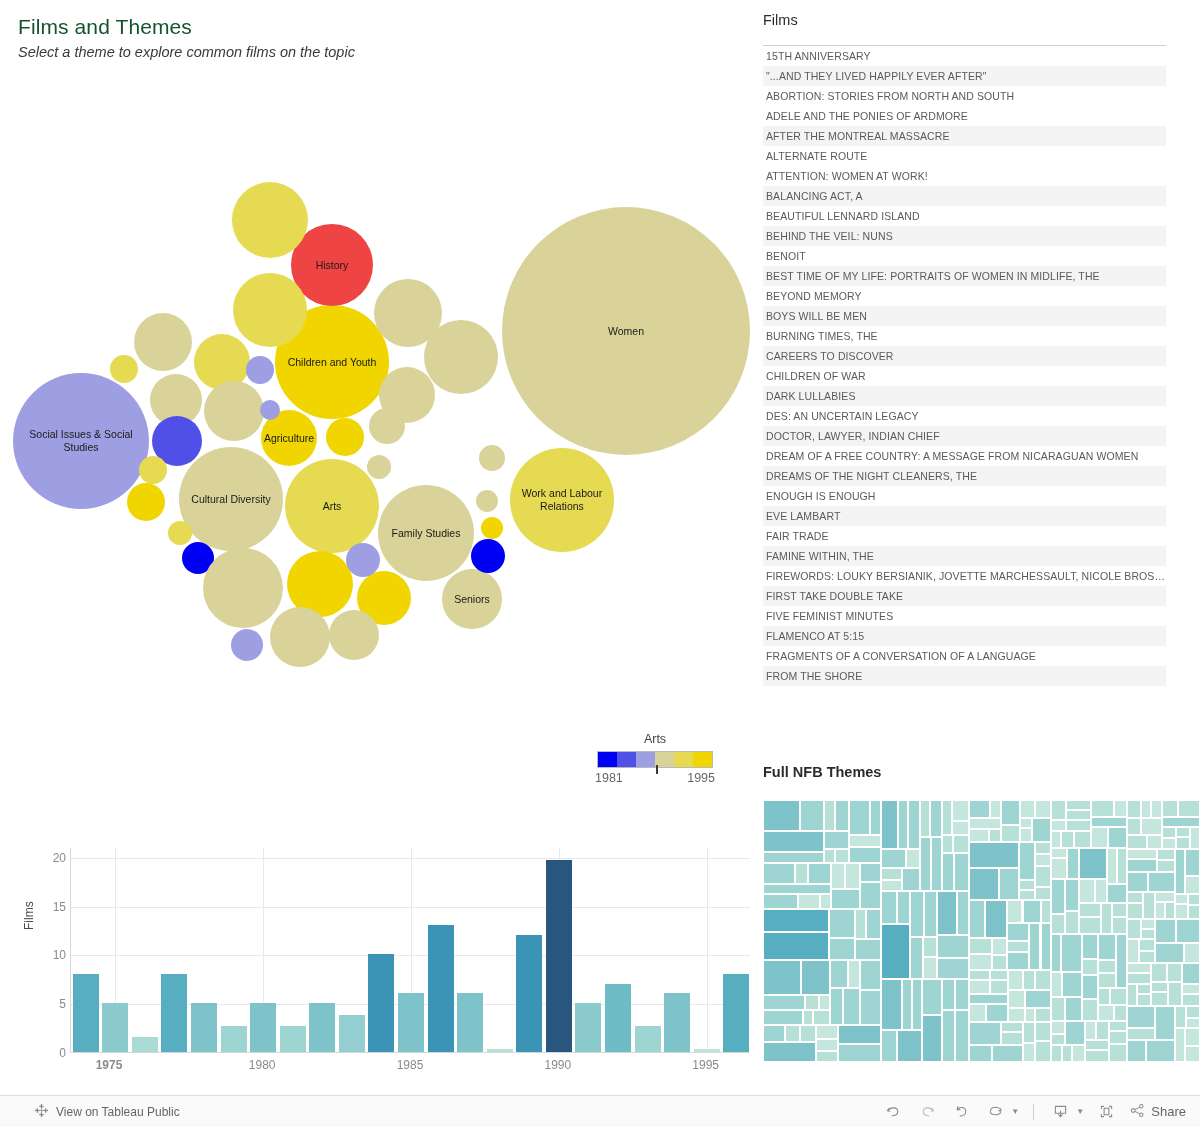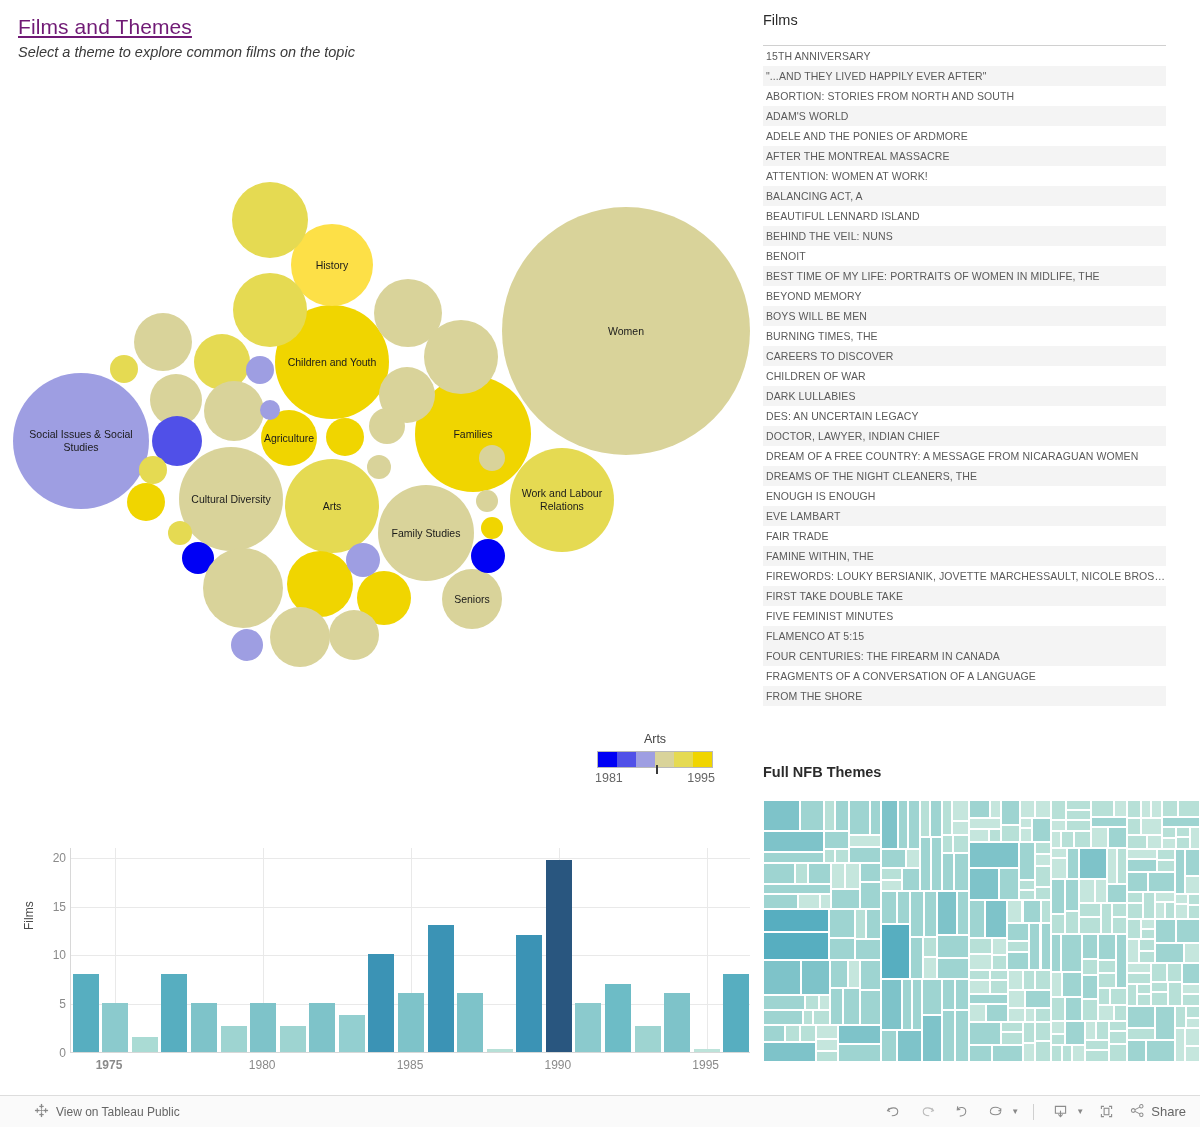--- a/index.html
+++ b/index.html
@@ -14,22 +14,22 @@
   }
 
   
   #dashboard { position: absolute; left:0; top:0; width:1200px; height:1095px; }
   #left-pane  { position:absolute; left:0; top:0; width:755px; height:1095px; }
   #right-pane { position:absolute; left:755px; top:0; width:445px; height:1095px; }
 
   
   #title-block { position:absolute; left:18px; top:14px; }
   #page-title {
-    font-size: 21px; font-weight: 400; color: #701a75;
-    letter-spacing: .1px; line-height: 26px; margin:0;text-decoration:underline;
+    font-size: 21px; font-weight: 400; color: #14532d;
+    letter-spacing: .1px; line-height: 26px; margin:0;
   }
   #page-subtitle {
     font-size: 14.5px; font-style: italic; color: #3a3a3a;
     line-height: 20px; margin:2px 0 0 0;
   }
 
   
   #bubble-chart { position:absolute; left:0; top:110px; width:755px; height:620px; }
   .bubble {
     position:absolute; border-radius:50%;
@@ -134,40 +134,37 @@
     </div>
 
     <div id="bubble-chart">
         <div class="bubble" style="left: 502px; top: 97px; height: 248px; width: 248px; background: rgb(217, 211, 154);">
           <span class="bubble-label">Women</span>
         </div>
         <div class="bubble" style="left: 13px; top: 263px; height: 136px; width: 136px; background: rgb(158, 158, 226);">
           <span class="bubble-label">Social Issues &amp; Social
 Studies</span>
         </div>
-        <div class="bubble" style="left: 415px; top: 266px; height: 116px; width: 116px; background: rgb(240, 213, 0);">
-          <span class="bubble-label">Families</span>
-        </div>
         <div class="bubble" style="left: 275px; top: 195px; height: 114px; width: 114px; background: rgb(240, 213, 0);">
           <span class="bubble-label">Children and Youth</span>
         </div>
         <div class="bubble" style="left: 179px; top: 337px; height: 104px; width: 104px; background: rgb(217, 211, 154);">
           <span class="bubble-label">Cultural Diversity</span>
         </div>
         <div class="bubble" style="left: 285px; top: 349px; height: 94px; width: 94px; background: rgb(229, 218, 82);">
           <span class="bubble-label">Arts</span>
         </div>
         <div class="bubble" style="left: 378px; top: 375px; height: 96px; width: 96px; background: rgb(217, 211, 154);">
           <span class="bubble-label">Family Studies</span>
         </div>
         <div class="bubble" style="left: 510px; top: 338px; height: 104px; width: 104px; background: rgb(229, 218, 82);">
           <span class="bubble-label">Work and Labour
 Relations</span>
         </div>
-        <div class="bubble" style="left: 291px; top: 114px; height: 82px; width: 82px; background: #fde047;">
+        <div class="bubble" style="left: 291px; top: 114px; height: 82px; width: 82px; background: #ef4444;">
           <span class="bubble-label">History</span>
         </div>
         <div class="bubble" style="left: 261px; top: 300px; height: 56px; width: 56px; background: rgb(240, 213, 0);">
           <span class="bubble-label">Agriculture</span>
         </div>
         <div class="bubble" style="left: 442px; top: 459px; height: 60px; width: 60px; background: rgb(217, 211, 154);">
           <span class="bubble-label">Seniors</span>
         </div>
         <div class="bubble" style="left: 232px; top: 72px; height: 76px; width: 76px; background: rgb(229, 218, 82);"></div>
         <div class="bubble" style="left: 233px; top: 163px; height: 74px; width: 74px; background: rgb(229, 218, 82);"></div>
@@ -273,23 +270,23 @@
 
   <div id="right-pane">
 
     <div id="films-panel">
       <h2 class="panel-title">Films</h2>
       <div id="films-header-rule"></div>
       <div id="films-list">
           <div class="film-row">15TH ANNIVERSARY</div>
           <div class="film-row alt">"...AND THEY LIVED HAPPILY EVER AFTER"</div>
           <div class="film-row">ABORTION: STORIES FROM NORTH AND SOUTH</div>
-          <div class="film-row alt">ADAM'S WORLD</div>
           <div class="film-row">ADELE AND THE PONIES OF ARDMORE</div>
           <div class="film-row alt">AFTER THE MONTREAL MASSACRE</div>
+          <div class="film-row">ALTERNATE ROUTE</div>
           <div class="film-row">ATTENTION: WOMEN AT WORK!</div>
           <div class="film-row alt">BALANCING ACT, A</div>
           <div class="film-row">BEAUTIFUL LENNARD ISLAND</div>
           <div class="film-row alt">BEHIND THE VEIL: NUNS</div>
           <div class="film-row">BENOIT</div>
           <div class="film-row alt">BEST TIME OF MY LIFE: PORTRAITS OF WOMEN IN MIDLIFE, THE</div>
           <div class="film-row">BEYOND MEMORY</div>
           <div class="film-row alt">BOYS WILL BE MEN</div>
           <div class="film-row">BURNING TIMES, THE</div>
           <div class="film-row alt">CAREERS TO DISCOVER</div>
@@ -300,21 +297,20 @@
           <div class="film-row">DREAM OF A FREE COUNTRY: A MESSAGE FROM NICARAGUAN WOMEN</div>
           <div class="film-row alt">DREAMS OF THE NIGHT CLEANERS, THE</div>
           <div class="film-row">ENOUGH IS ENOUGH</div>
           <div class="film-row alt">EVE LAMBART</div>
           <div class="film-row">FAIR TRADE</div>
           <div class="film-row alt">FAMINE WITHIN, THE</div>
           <div class="film-row">FIREWORDS: LOUKY BERSIANIK, JOVETTE MARCHESSAULT, NICOLE BROSSARD</div>
           <div class="film-row alt">FIRST TAKE DOUBLE TAKE</div>
           <div class="film-row">FIVE FEMINIST MINUTES</div>
           <div class="film-row alt">FLAMENCO AT 5:15</div>
-          <div class="film-row alt">FOUR CENTURIES: THE FIREARM IN CANADA</div>
           <div class="film-row">FRAGMENTS OF A CONVERSATION OF A LANGUAGE</div>
           <div class="film-row alt">FROM THE SHORE</div>
         </div>
     </div>
 
     <div id="themes-panel">
       <h2 id="themes-title">Full NFB Themes</h2>
       <div id="treemap">
           <div class="tm-cell" style="left: 1px; top: 1px; width: 35.4154px; height: 28.9107px; background: rgb(126, 195, 201);"></div>
           <div class="tm-cell" style="left: 38.4154px; top: 1px; width: 21.4258px; height: 28.9107px; background: rgb(158, 212, 209);"></div>

